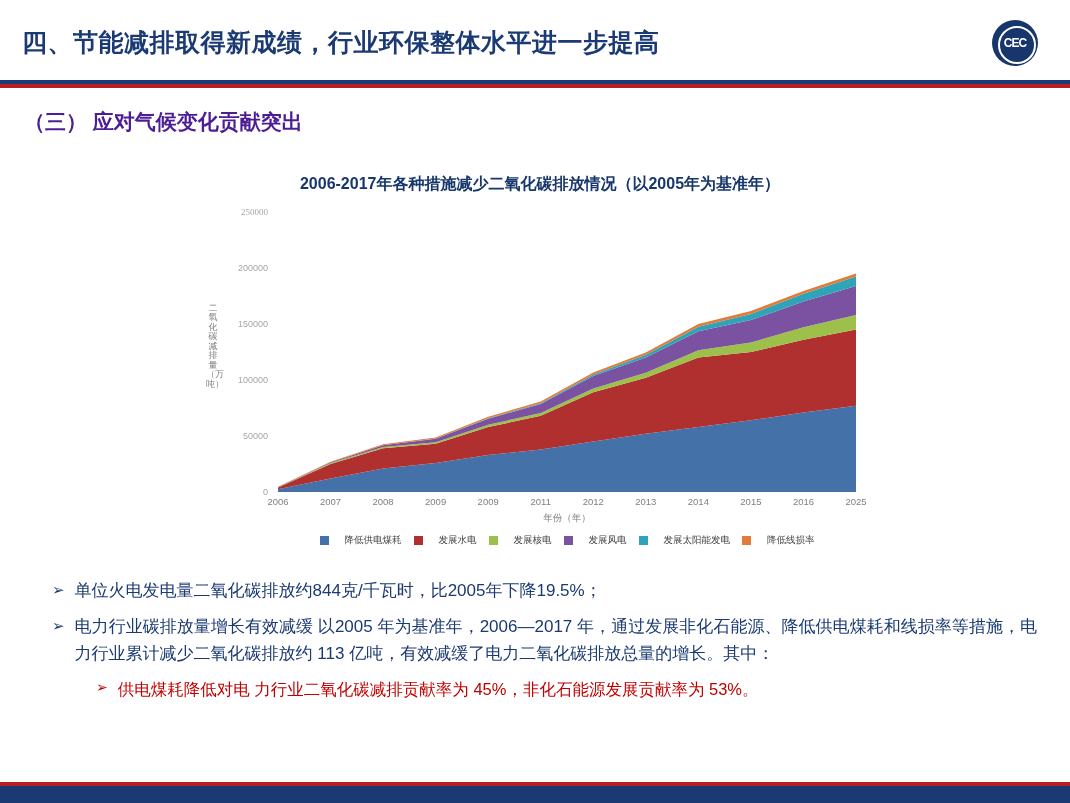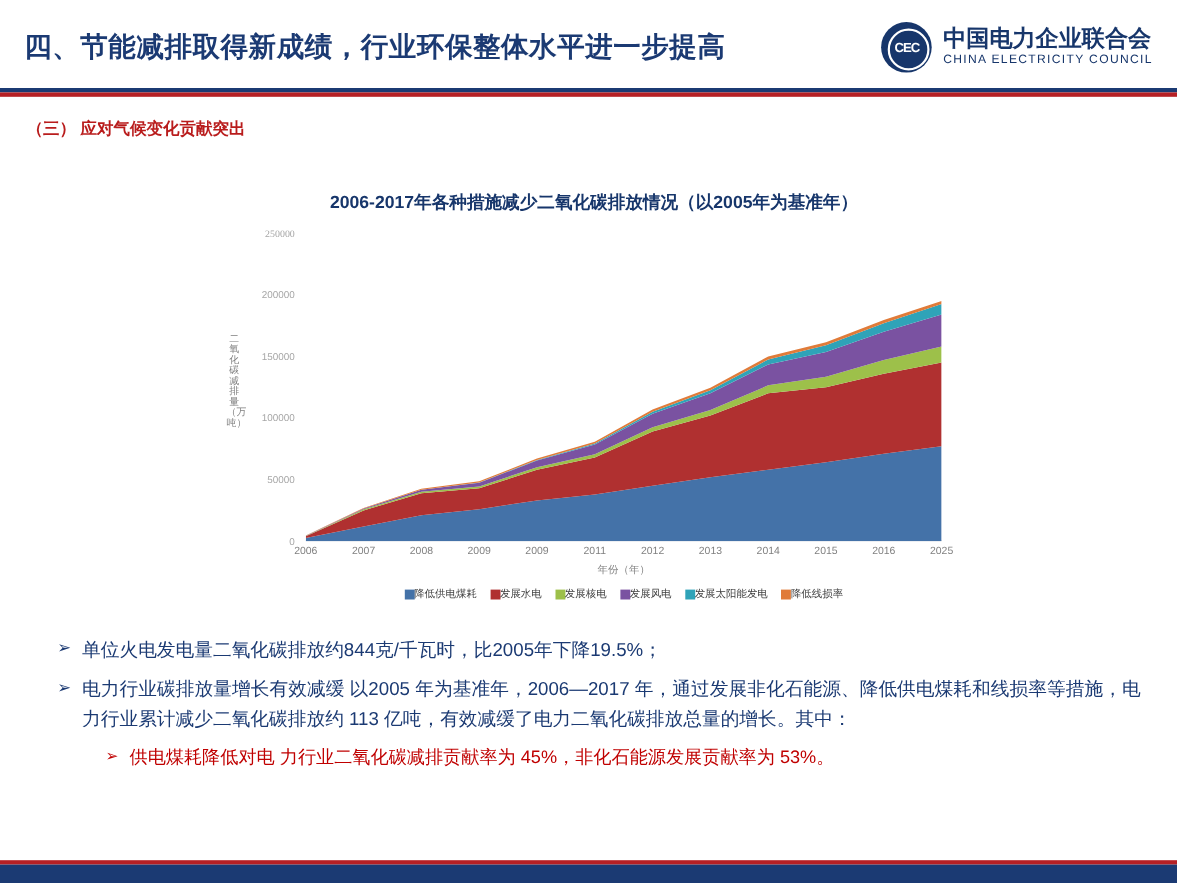--- a/index.html
+++ b/index.html
@@ -93,23 +93,23 @@
     top: 84px; left: 0;
     width: 1070px; height: 4px;
     background: #b62025;
   }
 
   
   #section-heading {
     position: absolute;
     left: 24px;
     top: 108px;
-    font-size: 15px;
-    font-weight: bold;
-    color: #b91c1c;
+    font-size: 21px;
+    font-weight: bold;
+    color: #4c1d95;
     white-space: nowrap;
   }
 
   
   #chart-card {
     position: absolute;
     left: 160px;
     top: 160px;
     width: 760px;
     height: 410px;
@@ -185,21 +185,21 @@
     position: absolute;
     left: 118px;
     top: 322px;
     width: 578px;
     display: flex;
     justify-content: center;
     align-items: center;
     gap: 12px;
     flex-wrap: nowrap;
   }
-  .legend-item { display: flex; align-items: center; gap: 0; justify-content: center; }
+  .legend-item { display: flex; align-items: center; gap: 16px; justify-content: center; }
   .legend-swatch { width: 9px; height: 9px; flex: none; }
   .legend-label { font-size: 9.5px; color: #404040; white-space: nowrap; }
 
   
   #bullets {
     position: absolute;
     left: 52px;
     top: 578px;
     width: 985px;
   }
@@ -244,24 +244,20 @@
     background: #1b3a73;
   }
 </style>
 </head>
 <body>
 
 <div id="header">
   <div id="header-title">四、节能减排取得新成绩，行业环保整体水平进一步提高</div>
   <div id="logo-block">
     <div id="logo-mark"></div>
-    <div>
-      <div id="logo-text-cn">中国电力企业联合会</div>
-      <div id="logo-text-en">CHINA ELECTRICITY COUNCIL</div>
-    </div>
   </div>
   <div id="header-rule-blue"></div>
   <div id="header-rule-red"></div>
 </div>
 
 <div id="section-heading">（三） 应对气候变化贡献突出</div>
 
 <div id="chart-card">
   <div id="chart-title">2006-2017年各种措施减少二氧化碳排放情况（以2005年为基准年）</div>
 

